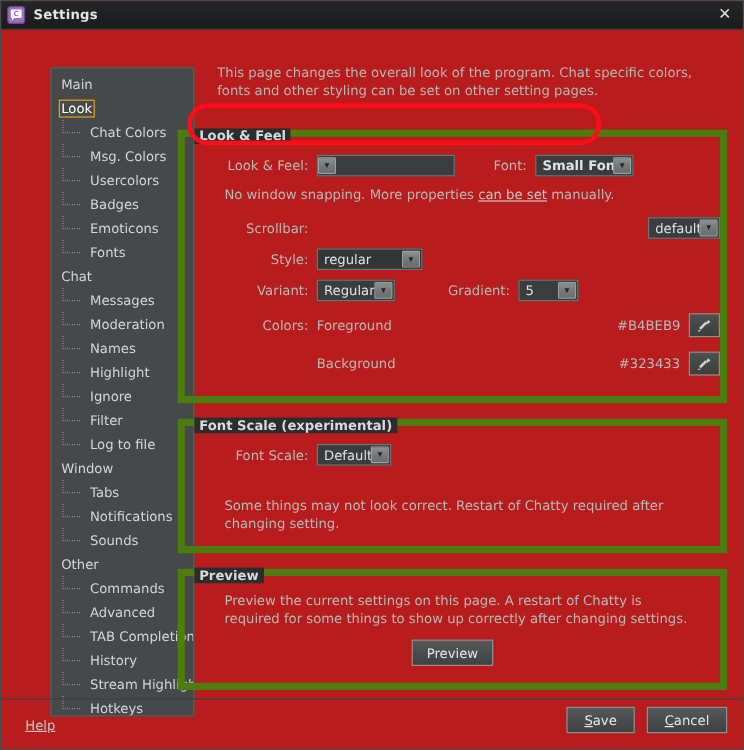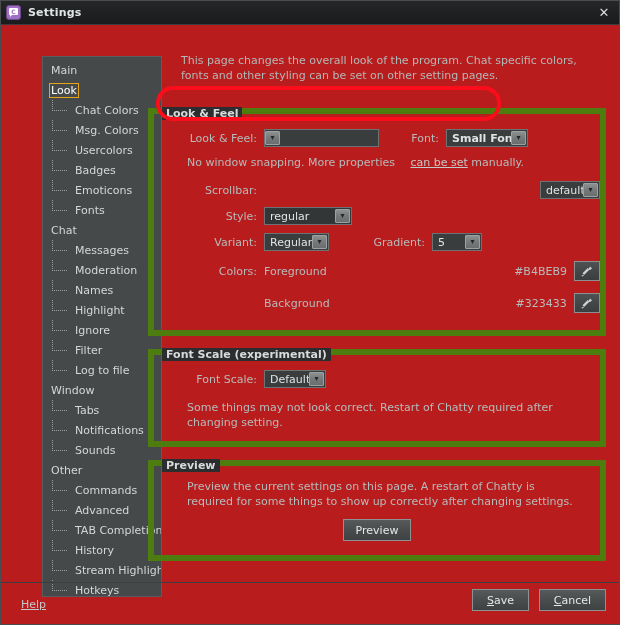--- a/index.html
+++ b/index.html
@@ -212,21 +212,20 @@
   }
   .static-text {
     font-size: 11px;
     color: #b6bbbb;
     line-height: 15px;
   }
   .link {
     color: #c3c8c8;
     text-decoration: underline;
     cursor: pointer;
-    margin-left: 12px;
   }
 
   
   .combo {
     display: inline-flex;
     align-items: stretch;
     height: 18px;
     background: #3a3d3e;
     border: 1px solid #6e7273;
     box-sizing: border-box;
@@ -537,21 +536,21 @@
         <div class="gb-title">Font Scale (experimental)</div>
 
         <div class="row">
           <div class="flabel" style="width:103px;">Font Scale:</div>
           <div class="combo" style="width:62px;">
             <span class="cval">Default</span>
             <span class="carrow">▾</span>
           </div>
         </div>
 
-        <div style="display:flex; margin-top:8px;">
+        <div style="display:flex; margin-top:22px;">
           <div style="width:33px; flex:0 0 33px;"></div>
           <div class="static-text" style="width:375px;">Some things may not look correct. Restart of Chatty required after changing setting.</div>
         </div>
       </div>
 
       <div class="groupbox" style="padding-bottom:14px;">
         <div class="gb-title">Preview</div>
 
         <div style="display:flex; margin-top:2px;">
           <div style="width:33px; flex:0 0 33px;"></div>

